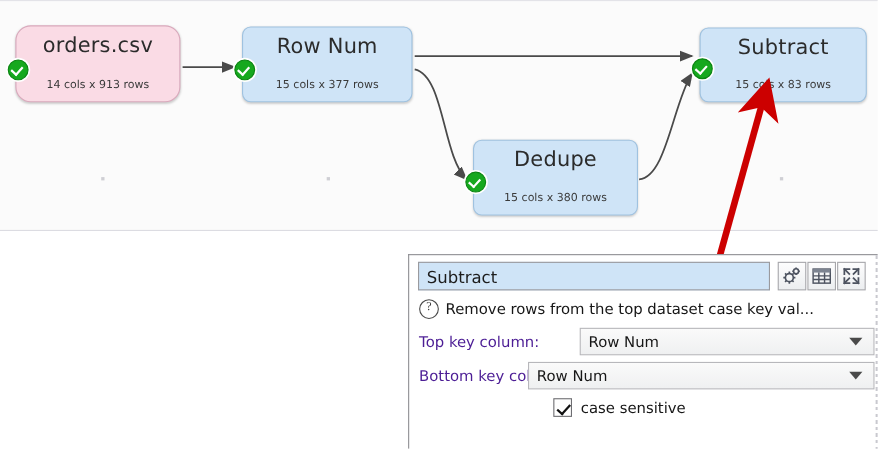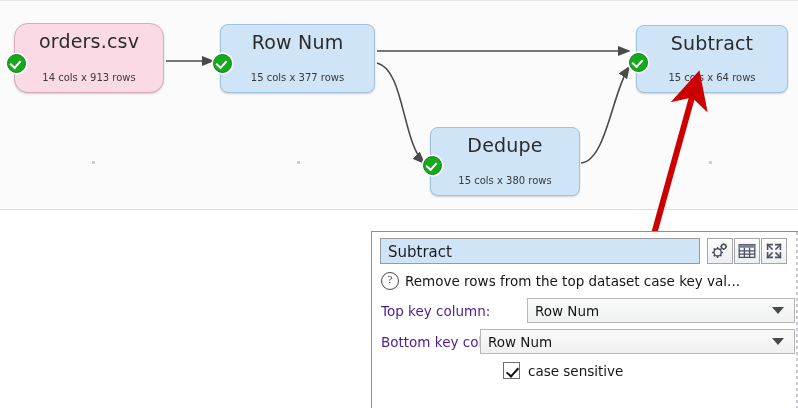--- a/index.html
+++ b/index.html
@@ -177,21 +177,21 @@
     </div>
 
     <div class="node blue" style="left:430px;top:126px;width:150px;height:69px;">
       <div class="title">Dedupe</div>
       <div class="sub">15 cols x 380 rows</div>
       <div class="badge" style="left:-8px;top:28px;"></div>
     </div>
 
     <div class="node blue" style="left:636px;top:24px;width:152px;height:68px;">
       <div class="title">Subtract</div>
-      <div class="sub">15 cols x 64 rows</div>
+      <div class="sub">15 cols x 83 rows</div>
       <div class="badge" style="left:-8px;top:27px;"></div>
     </div>
   </div>
 
   <svg class="annot" viewBox="0 0 798 408">
     <defs>
       <marker id="red-ah" markerWidth="7" markerHeight="7" refX="3.2" refY="3.4" orient="auto">
         <path d="M0.2,0.2 L6.6,3.4 L0.2,6.6 L1.9,3.4 z" fill="#cc0000"></path>
       </marker>
     </defs>

